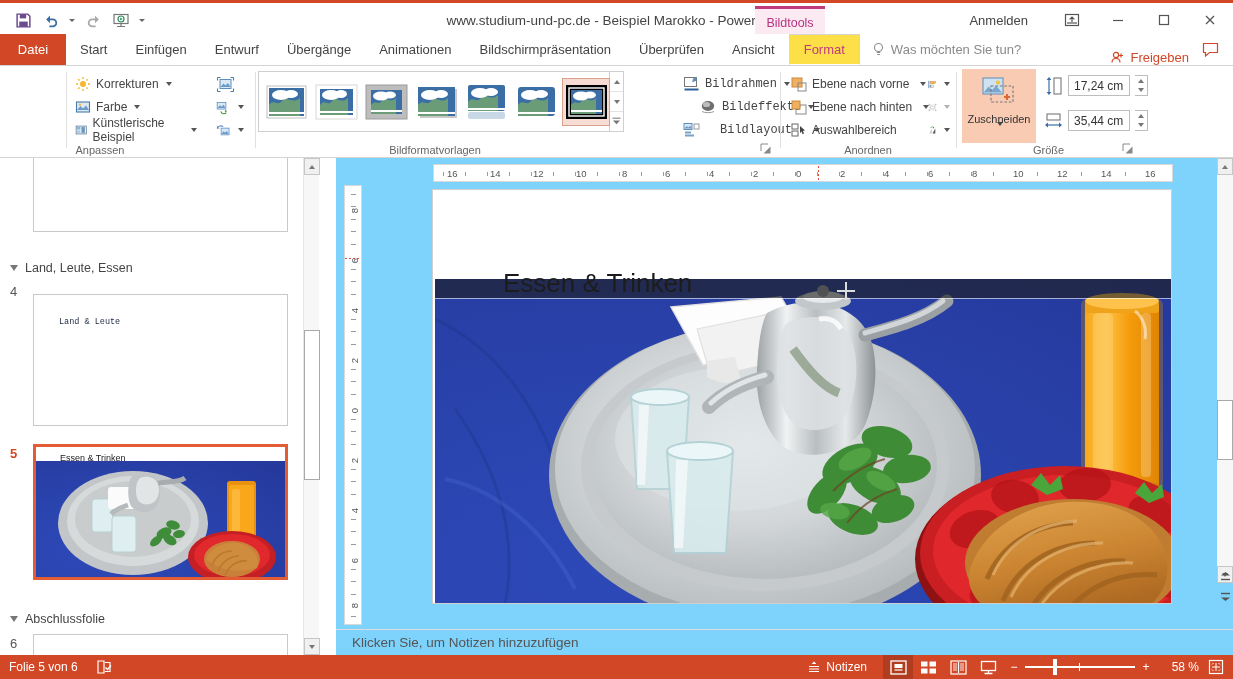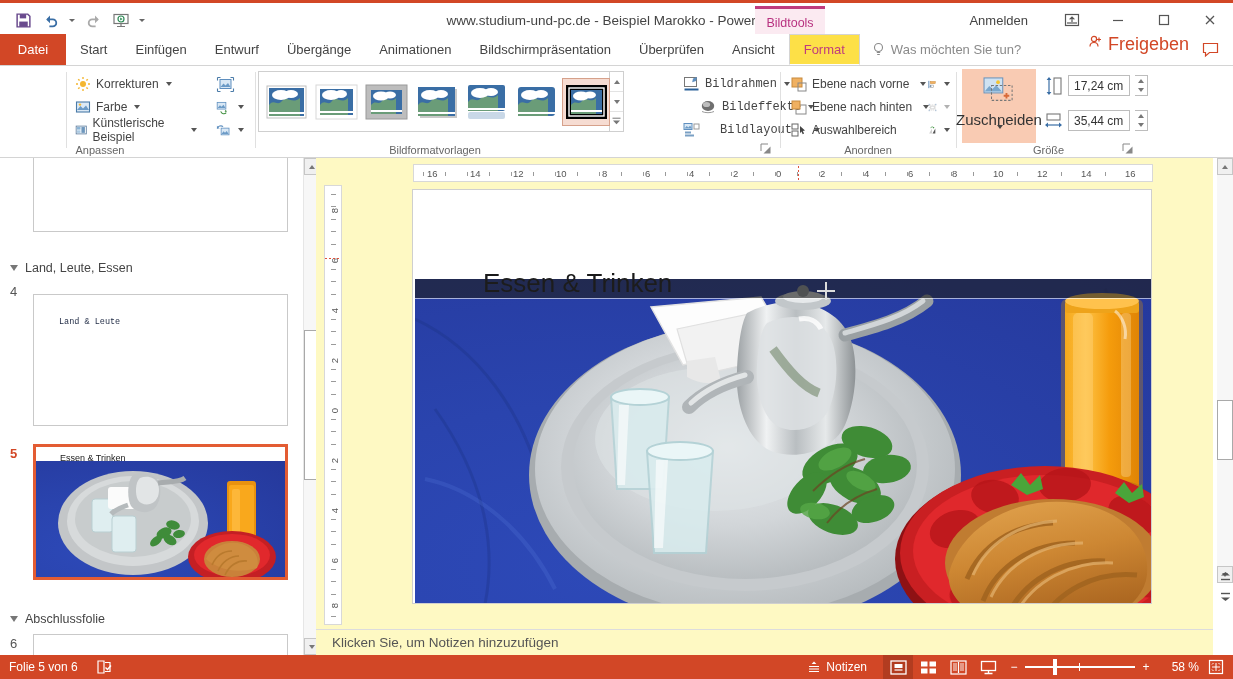--- a/index.html
+++ b/index.html
@@ -62,22 +62,22 @@
   .tab {
     padding:0 14px; display:flex; align-items:center; font-size:13px; color:#444;
     cursor:pointer; white-space:nowrap;
   }
   .tab.active { color:#bf3b7e; background:#fde047; border:1px solid #d4d4d4; border-bottom:1px solid #fff; position:relative; z-index:3;text-align:right;}
   #tellme {
     display:flex; align-items:center; gap:6px; padding-left:12px;
     font-size:13px; color:#8a8a8a; font-style:normal; cursor:text;
   }
   #share {
-    position:absolute; right:44px; top:0; height:31px; display:flex; align-items:flex-start; gap:5px;
-    font-size:18px; color:#d24726; cursor:pointer;
+    position:absolute; right:44px; top:0; height:31px; display:flex; align-items:flex-end; gap:5px;
+    font-size:13px; color:#d24726; cursor:pointer;
   }
   #comment-btn { position:absolute; right:8px; top:0; height:31px; width:30px;
     display:flex;align-items:center;justify-content:center;cursor:pointer; }
 
   
   #ribbon {
     position:absolute; left:0; top:65px; width:1233px; height:93px;
     background:#fff; border-top:1px solid #d4d4d4; border-bottom:1px solid #d4d4d4;
   }
   .grp { position:absolute; top:0; height:92px; }
@@ -133,21 +133,21 @@
   
   #grp-anordnen { left:780px; width:176px; }
 
   
   #grp-groesse { left:956px; width:185px; }
   #btn-crop {
     position:absolute; left:6px; top:3px; width:74px; height:74px;
     background:#f9cbb3; display:flex; flex-direction:column; align-items:center;
     cursor:pointer; padding-top:8px;
   }
-  #btn-crop .lbl { font-size:15px; color:#333; margin-top:5px; }
+  #btn-crop .lbl { font-size:11px; color:#333; margin-top:5px; }
   .size-row { position:absolute; display:flex; align-items:center; gap:5px; }
   .size-box {
     width:62px; height:21px; border:1px solid #bdbdbd; background:#fff;
     display:flex; align-items:center; padding-left:5px; font-size:12px; color:#333;
   }
   .spin { width:13px; height:21px; border:1px solid #bdbdbd; border-left:none; background:#fff;
           display:flex; flex-direction:column; cursor:pointer; }
   .spin div { flex:1; display:flex; align-items:center; justify-content:center; }
 
   
@@ -180,21 +180,21 @@
 
   
   #lsb { position:absolute; left:303px; top:158px; width:16px; height:497px; background:#f7f7f7;
          border-left:1px solid #e6e6e6; }
   .sb-arrow { width:16px; height:17px; display:flex; align-items:center; justify-content:center;
               background:#f0f0f0; border:1px solid #c6c6c6; cursor:pointer; }
   #lsb-thumb { position:absolute; left:0; top:172px; width:16px; height:150px;
                background:#fff; border:1px solid #a9a9a9; cursor:pointer; }
 
   
-  #editor { position:absolute; left:316px; top:158px; width:897px; height:497px; background:#fef9c3; }
+  #editor { position:absolute; left:336px; top:158px; width:897px; height:497px; background:#7dd3fc; }
 
   #hruler {
     position:absolute; left:97px; top:6px; width:740px; height:18px;
     background:#fff; border:1px solid #d8d8d8;
   }
   #vruler {
     position:absolute; left:8px; top:27px; width:18px; height:440px;
     background:#fff; border:1px solid #d8d8d8;
   }
   .rtick { position:absolute; background:#9a9a9a; }

